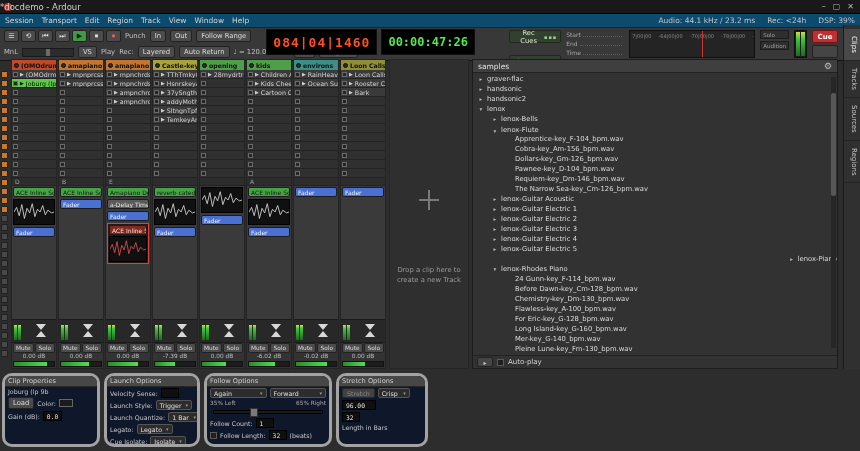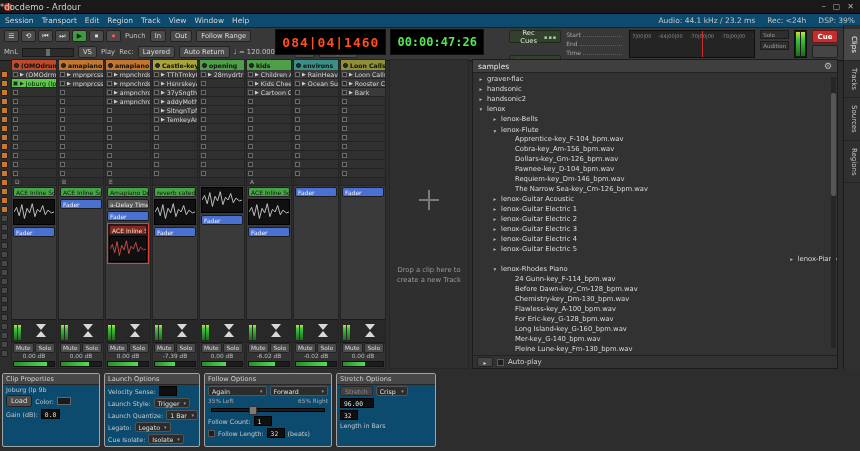--- a/index.html
+++ b/index.html
@@ -25,21 +25,21 @@
 
   
   .toolbar { height:33px; background:#383838; border-bottom:1px solid #151515; position:relative; }
   .trow { display:flex; align-items:center; gap:4px; height:16px; padding:1px 4px; }
   .tbtn { width:15px; height:12px; background:#4b4b4b; border:1px solid #222; border-radius:2px; font-size:7px; color:#ddd; display:flex; align-items:center; justify-content:center; }
   .tbtn.play { background:#3f9a43; color:#082008; }
   .tbtn.rec  { color:#ff5555; }
   .btn { background:#4b4b4b; border:1px solid #222; border-radius:2px; font-size:6.8px; color:#ddd; padding:1px 4px; height:12px; display:inline-flex; align-items:center; }
   .tlabel { font-size:6.8px; color:#c2c2c2; }
   .clock { background:#000; border:1px solid #101010; height:26px; display:flex; align-items:center; padding:0 6px; font-family:"DejaVu Sans Mono", monospace; font-weight:bold; position:relative; top:6px; }
-  .clock.primary  { color:#ff4f22; font-size:13px; letter-spacing:1px; margin-left:20px; }
+  .clock.primary  { color:#ff4f22; font-size:13px; letter-spacing:1px; margin-left:11px; }
   .clock.secondary{ color:#53e653; font-size:12px; }
   .shuttle { width:52px; height:9px; background:#2c2c2c; border:1px solid #1a1a1a; position:relative; }
   .sh-thumb { position:absolute; left:47%; top:0; bottom:0; width:4px; background:#6a6a6a; }
   .tool-right { position:absolute; right:22px; top:2px; display:flex; gap:5px; align-items:flex-start; }
   .cues-col { display:flex; flex-direction:column; gap:12px; }
   .cuebtn { width:52px; height:13px; background:#33402f; border:1px solid #1d2a1a; border-radius:2px; font-size:6.8px; color:#d9ead2; display:flex; align-items:center; justify-content:space-between; padding:0 3px; }
   .cue-glyph { font-size:5px; color:#9fd29b; letter-spacing:1px; }
   .set-col { width:58px; display:flex; flex-direction:column; gap:2px; font-size:6px; color:#a8a8a8; padding-top:1px; }
   .set-row { display:flex; align-items:baseline; }
   .dots { flex:1; border-bottom:1px dotted #5e5e5e; margin:0 2px; height:5px; }
@@ -118,21 +118,21 @@
   .cb { width:7px; height:7px; background:#1f1f1f; border:1px solid #5a5a5a; flex:none; }
   .ap-label { font-size:7px; color:#d5d5d5; }
 
   
   #side-tabs { position:absolute; right:0; top:25px; width:17px; height:344px; background:#303030; border-left:1px solid #1b1b1b; display:flex; flex-direction:column; align-items:center; padding-top:4px; }
   .side-tab { writing-mode:vertical-rl; font-size:7px; color:#c8c8c8; padding:7px 2px; border-bottom:1px solid #242424; width:100%; text-align:center; }
   .side-tab.active { background:#484848; color:#fff; }
 
   
   .bottom { position:absolute; left:0; right:0; bottom:0; height:82px; background:#2d2d2d; }
-  .panel { position:absolute; background:#0c4a6e; border:1px solid #a3a3a3; border-radius:2px; overflow:hidden; }
+  .panel { position:absolute; background:#0f172a; border:3px solid #a3a3a3; border-radius:10px; overflow:hidden; }
   .ptitle { font-size:6.6px; color:#d0d0d0; background:#474747; padding:1px 3px; border-bottom:1px solid #262626; }
   .prow { display:flex; align-items:center; gap:3px; padding:1px 3px; font-size:6.3px; color:#c8c8c8; }
   .prow .lab { white-space:nowrap; }
   .dd { background:#2c2c2c; border:1px solid #555; border-radius:2px; padding:0 3px; height:10px; display:inline-flex; align-items:center; justify-content:space-between; gap:4px; min-width:32px; font-size:6.3px; color:#e0e0e0; }
   .dd .car { font-size:5px; color:#999; }
   .val { background:#0f0f0f; border:1px solid #000; color:#e5e5e5; padding:0 3px; height:10px; min-width:18px; display:inline-flex; align-items:center; font-family:"DejaVu Sans Mono", monospace; font-size:6.3px; }
   .swatch { width:14px; height:8px; background:#1b1b1b; border:1px solid #666; }
   .pslider { flex:1; height:4px; background:#1c1c1c; border:1px solid #000; position:relative; margin:2px 3px; }
   .pslider .thumb { position:absolute; left:33%; top:-3px; width:8px; height:9px; background:#7a7a7a; border:1px solid #333; }
   .dimbtn { background:#424242; border:1px solid #2a2a2a; border-radius:2px; color:#8a8a8a; font-size:6.3px; padding:0 4px; height:10px; display:inline-flex; align-items:center; }
@@ -1110,21 +1110,21 @@
         <span class="val">1</span>
         </div>
       <div class="prow">
         <span class="cb"></span>
         <span class="lab">Follow Length:</span>
         <span class="val">32</span>
         <span class="lab">(beats)</span>
       </div>
     </div>
 
-    <div class="panel" style="left:336px; top:4px; width:100px; height:74px;">
+    <div class="panel" style="left:336px; top:4px; width:92px; height:74px;">
       <div class="ptitle">Stretch Options</div>
       <div class="prow">
         <span class="dimbtn">Stretch</span>
         <span class="dd">
             <span>Crisp</span>
             <span class="car">▾</span>
           </span>
       </div>
       <div class="prow">
           <span class="val" style="min-width:34px;">96.00</span>

